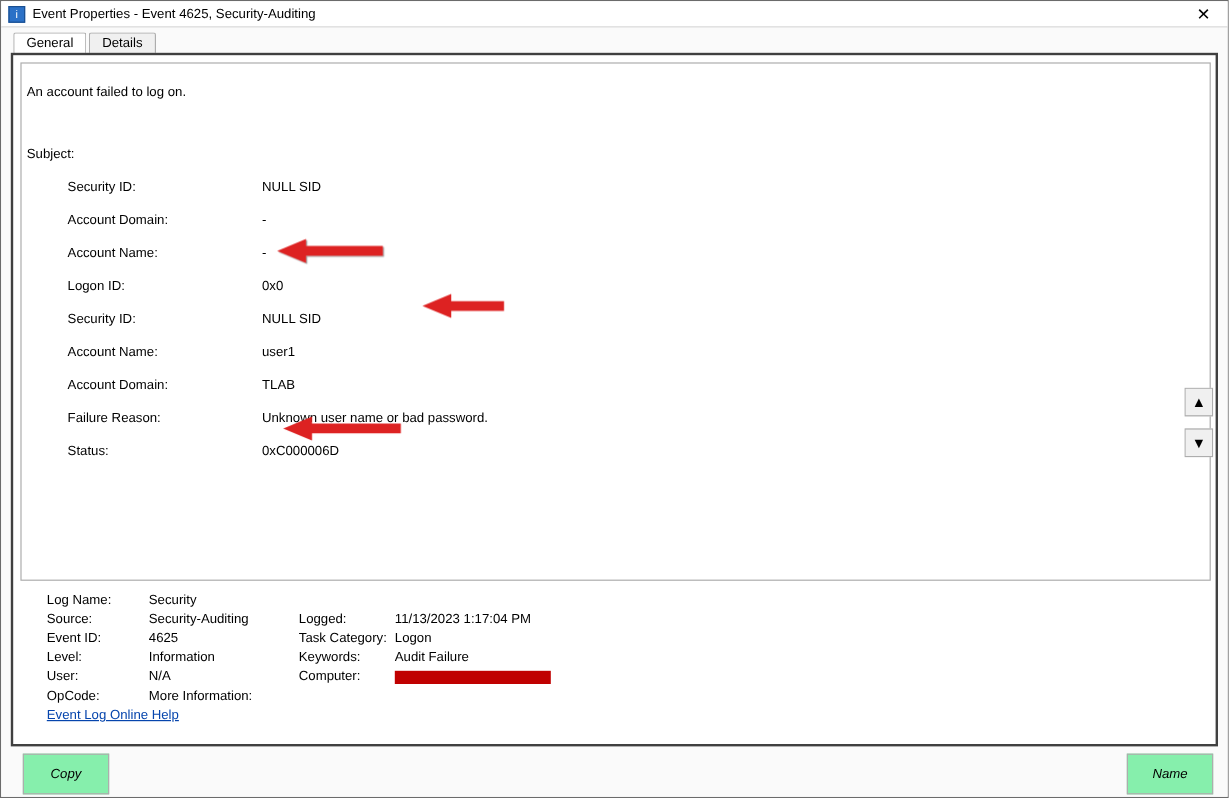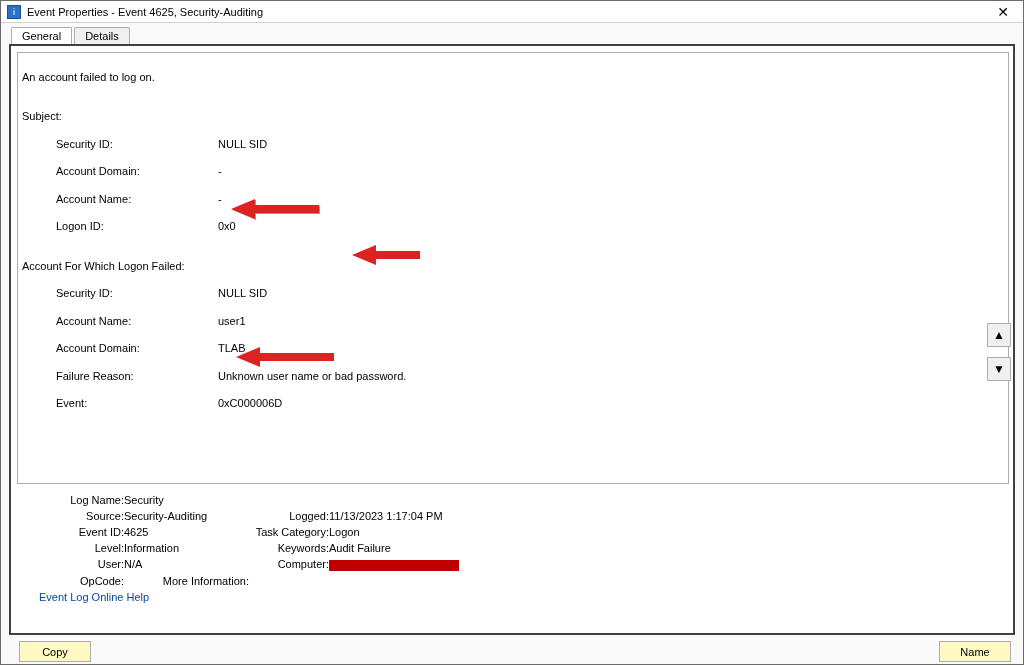--- a/index.html
+++ b/index.html
@@ -86,21 +86,21 @@
   }
   .desc-scroll {
     position: absolute; inset:0;
     overflow-y: scroll;
     padding: 4px 6px 4px 4px;
     line-height: 1.25;
     white-space: pre;
     font-size: 11px;
   }
 
-  .section-head { margin-top: 12px; }
+  .section-head { margin-top: 24px; }
   .indent1 { padding-left: 34px; }
   .col-k { display:inline-block; width: 162px; }
   .col-k-wide { display:inline-block; width: 196px; }
   .redacted-wide {
     display:inline-block;
     width: 130px; height: 11px;
     background:#c00000;
     vertical-align: middle;
   }
 
@@ -112,36 +112,37 @@
 
   
   .summary {
     margin: 10px 22px 4px 22px;
     display: grid;
     grid-template-columns: 85px 125px 80px 200px;
     row-gap: 4px;
     align-items: center;
     font-size: 11px;
   }
-  .summary .lbl { color:#000;text-align:right; }
+  .summary .lbl { color:#000; }
   .summary .val { color:#000; }
-  .summary a { color:#0645ad; cursor:pointer; }
+  .summary a { color:#0645ad; text-decoration: underline; cursor:pointer; }
 
   .buttons-row {
     display:flex;
     padding: 6px 4px 2px 10px;
   }
   .btn {
     min-width: 72px;
-    height: 21px;
+    height: 34px;
     border: 1px solid #adadad;
-    background: #fef9c3;
+    background: #86efac;
     display:flex; align-items:center; justify-content:center;
     font-size: 11px;
     cursor:pointer;
+    font-style:italic;
   }
   .spacer { flex:1; }
 
   
   .nav-arrows {
     position: absolute;
     right: 12px;
     top: 300px;
     width: 24px;
     display:flex; flex-direction:column; gap:10px;
@@ -180,26 +181,25 @@
     <div class="panel">
 
       <div class="desc-wrap">
         <div class="desc-scroll">
 <div>An account failed to log on.</div>
 <div class="section-head">Subject:</div>
 <div class="indent1"><span class="col-k">Security ID:</span><span>NULL SID</span></div>
 <div class="indent1"><span class="col-k">Account Domain:</span><span>-</span></div>
 <div class="indent1"><span class="col-k">Account Name:</span><span>-</span></div>
 <div class="indent1"><span class="col-k">Logon ID:</span><span>0x0</span></div>
-<div class="section-head">Account For Which Logon Failed:</div>
 <div class="indent1"><span class="col-k">Security ID:</span><span>NULL SID</span></div>
 <div class="indent1"><span class="col-k">Account Name:</span><span>user1</span></div>
 <div class="indent1"><span class="col-k">Account Domain:</span><span>TLAB</span></div>
 <div class="indent1"><span class="col-k">Failure Reason:</span><span>Unknown user name or bad password.</span></div>
-<div class="indent1"><span class="col-k">Event:</span><span>0xC000006D</span></div>
+<div class="indent1"><span class="col-k">Status:</span><span>0xC000006D</span></div>
 
 
 
 
 
 
 
 
 
 

